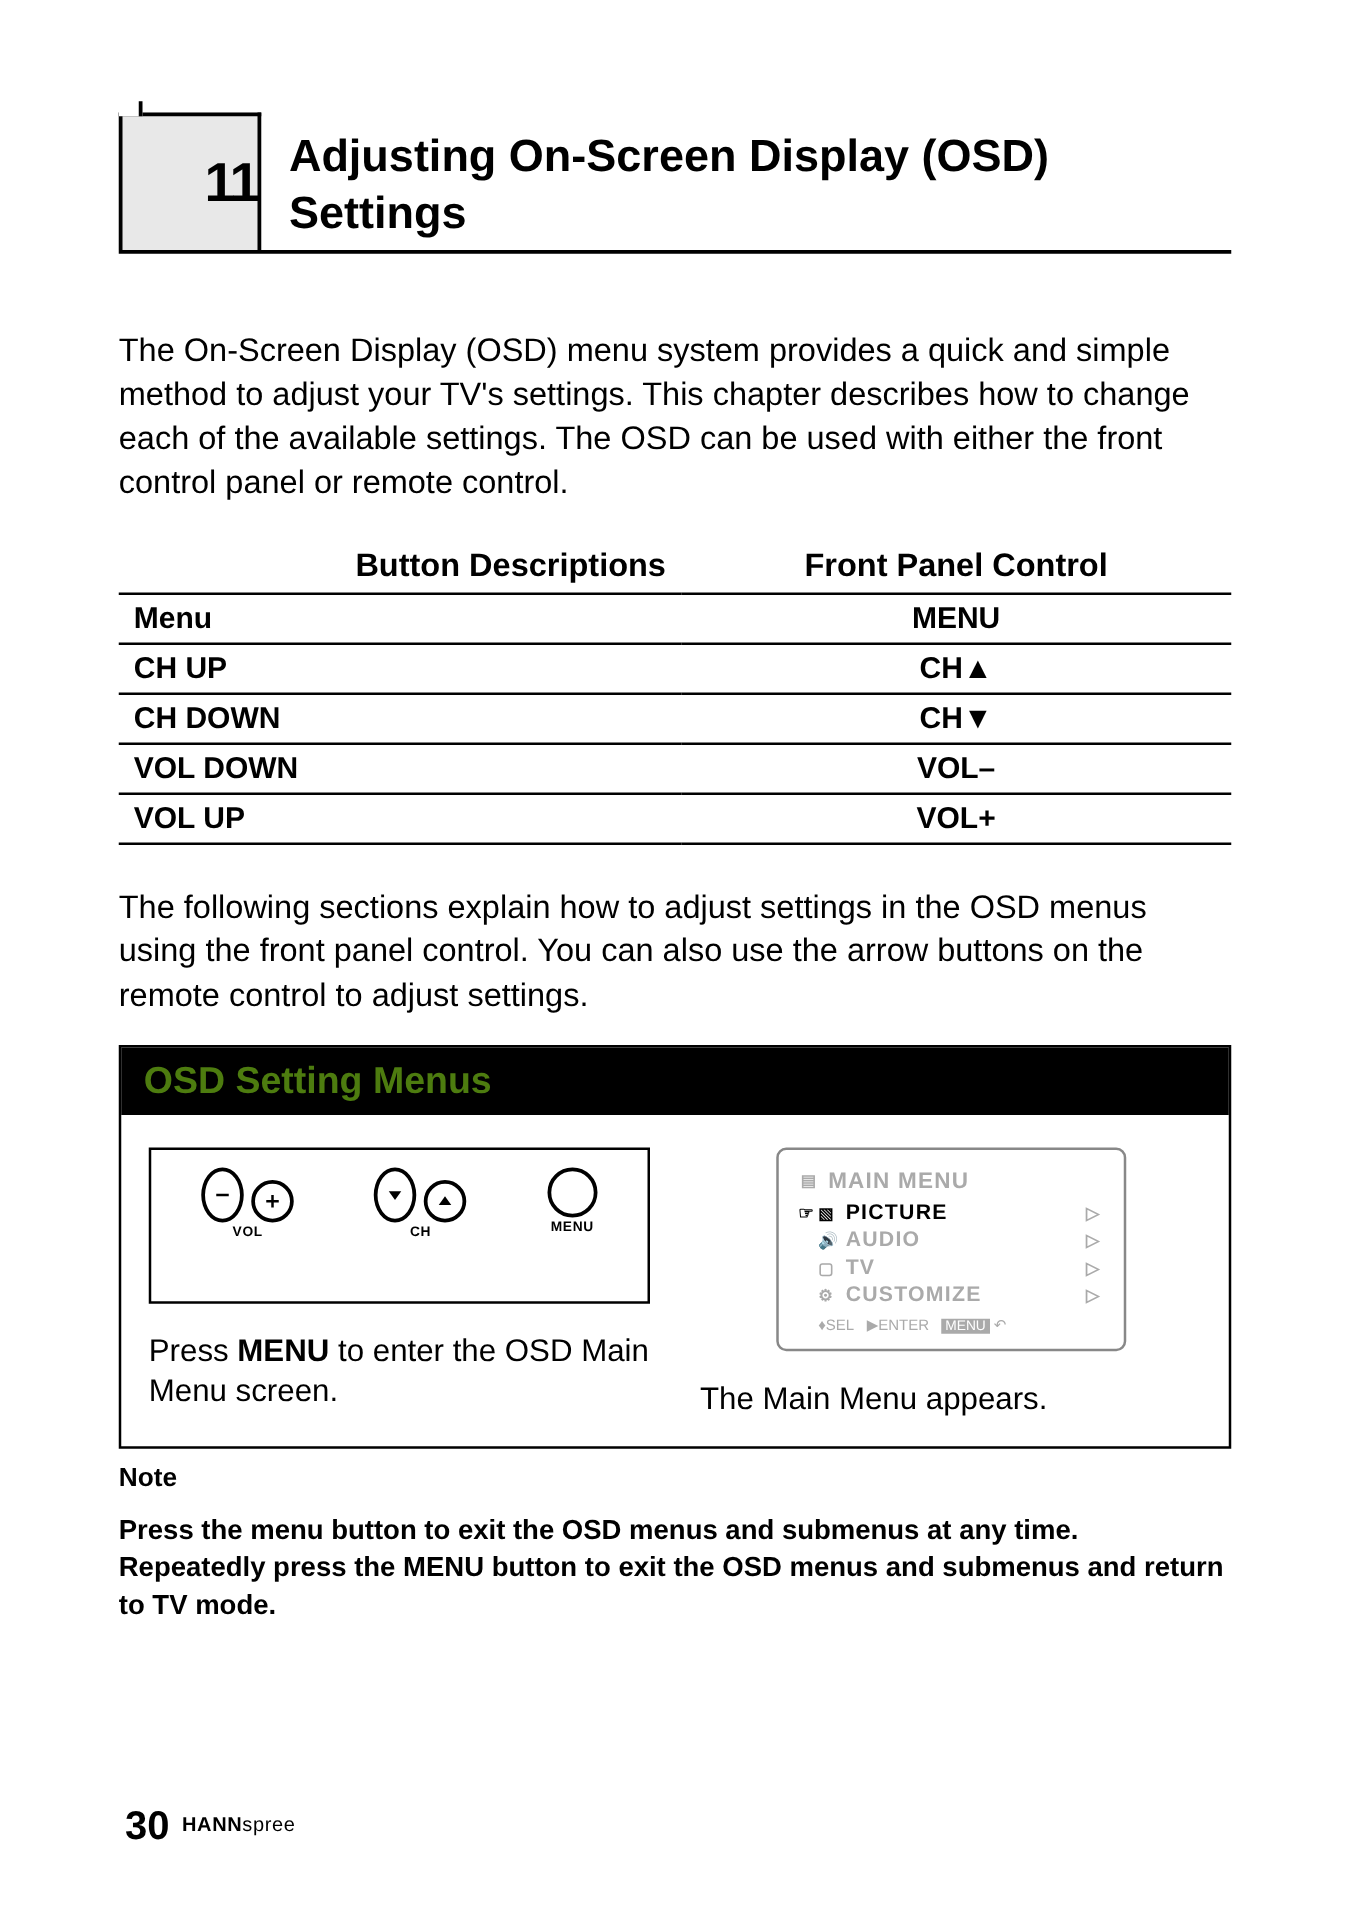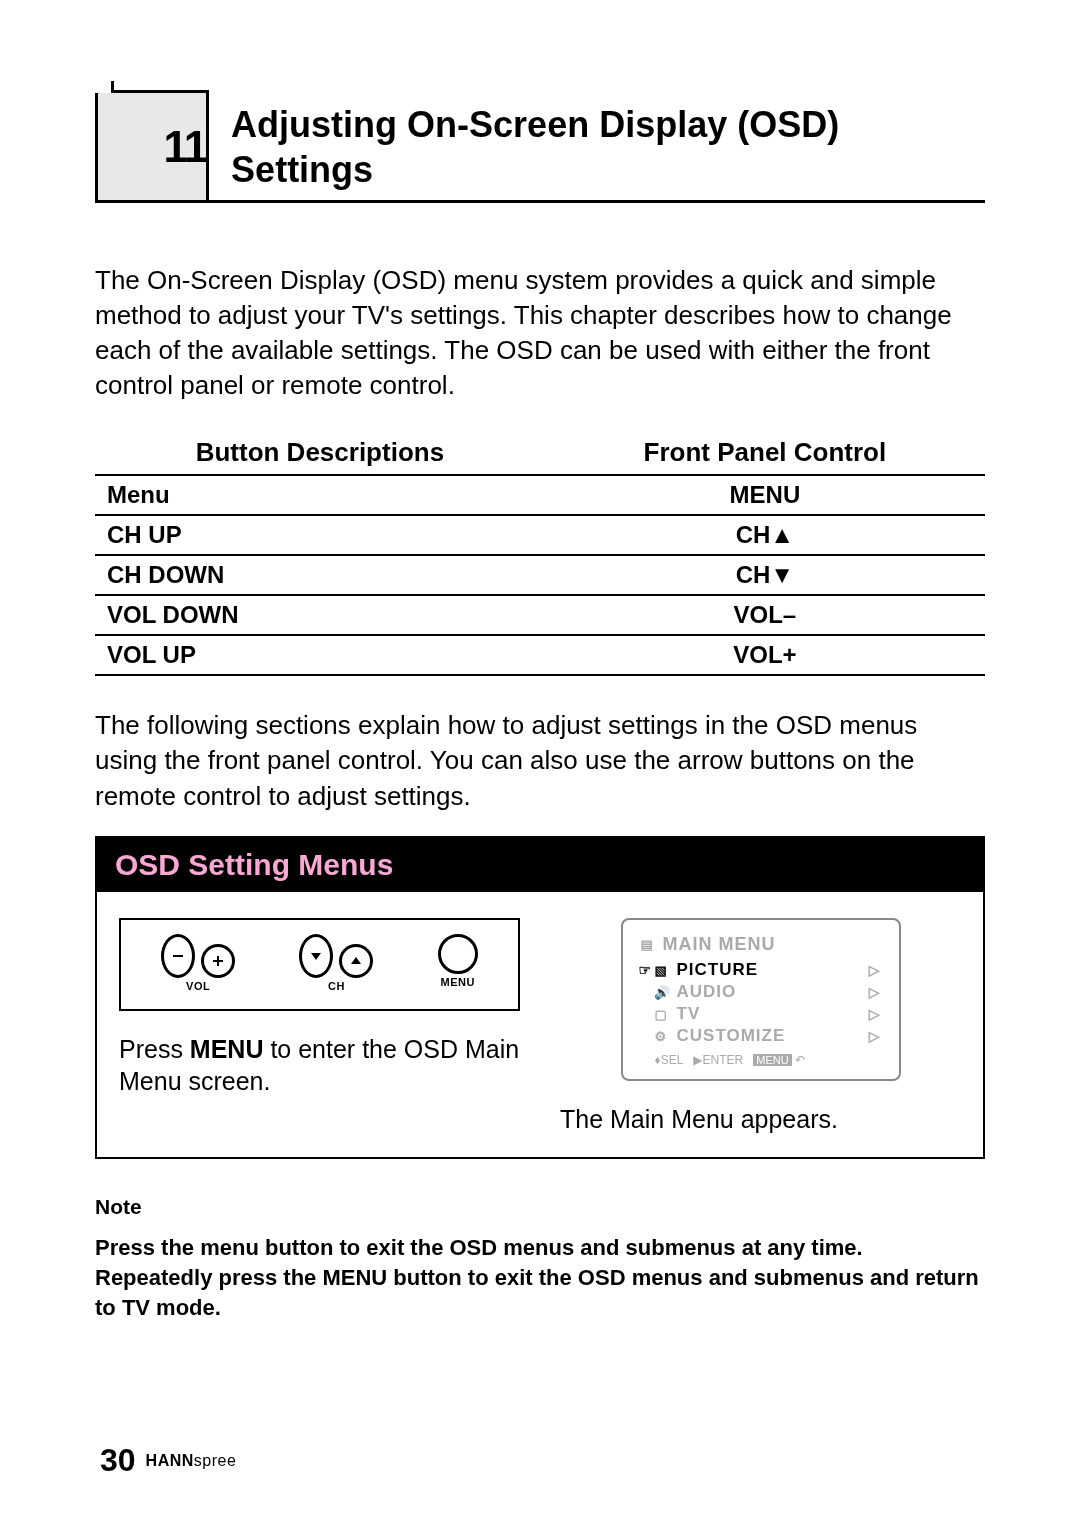--- a/index.html
+++ b/index.html
@@ -61,21 +61,21 @@
       margin-bottom: 28px;
     }
     .button-table {
       width: 100%;
       border-collapse: collapse;
       margin-bottom: 32px;
     }
     .button-table th {
       font-size: 26px;
       font-weight: bold;
-      text-align: center;
+      text-align: right;
       padding: 6px 12px 6px 12px;
     }
     .button-table th:last-child {
       text-align: center;
     }
     .button-table td {
       border-top: 2px solid #000;
       font-size: 24px;
       font-weight: bold;
       padding: 5px 12px;
@@ -89,36 +89,36 @@
     .para2 {
       font-size: 26px;
       line-height: 1.35;
       margin-bottom: 22px;
     }
     .osd-box {
       border: 2px solid #000;
     }
     .osd-header {
       background: #000;
-      color: #f9a8d4;
+      color: #4d7c0f;
       font-size: 30px;
       font-weight: 900;
       padding: 10px 18px;
     }
     .osd-body {
       display: flex;
       padding: 26px 22px 22px 22px;
       gap: 40px;
     }
     .osd-col {
       flex: 1;
     }
     .panel-diagram {
       border: 2px solid #000;
-      height: 93px;
+      height: 125px;
       margin-bottom: 22px;
       padding: 14px 12px 14px 12px;
       display: flex;
       align-items: flex-start;
       justify-content: space-around;
       gap: 8px;
     }
     .btn-group {
       display: flex;
       flex-direction: column;
@@ -226,21 +226,21 @@
       margin-top: 6px;
       padding-left: 14px;
     }
     .menu-footer .menu-badge {
       background: #aaa;
       color: #fff;
       padding: 0px 3px;
       font-size: 11px;
     }
     .note-section {
-      margin-top: 36px;
+      margin-top: 12px;
     }
     .note-label {
       font-size: 21px;
       font-weight: bold;
       margin-bottom: 14px;
     }
     .note-text {
       font-size: 22px;
       font-weight: bold;
       line-height: 1.35;

